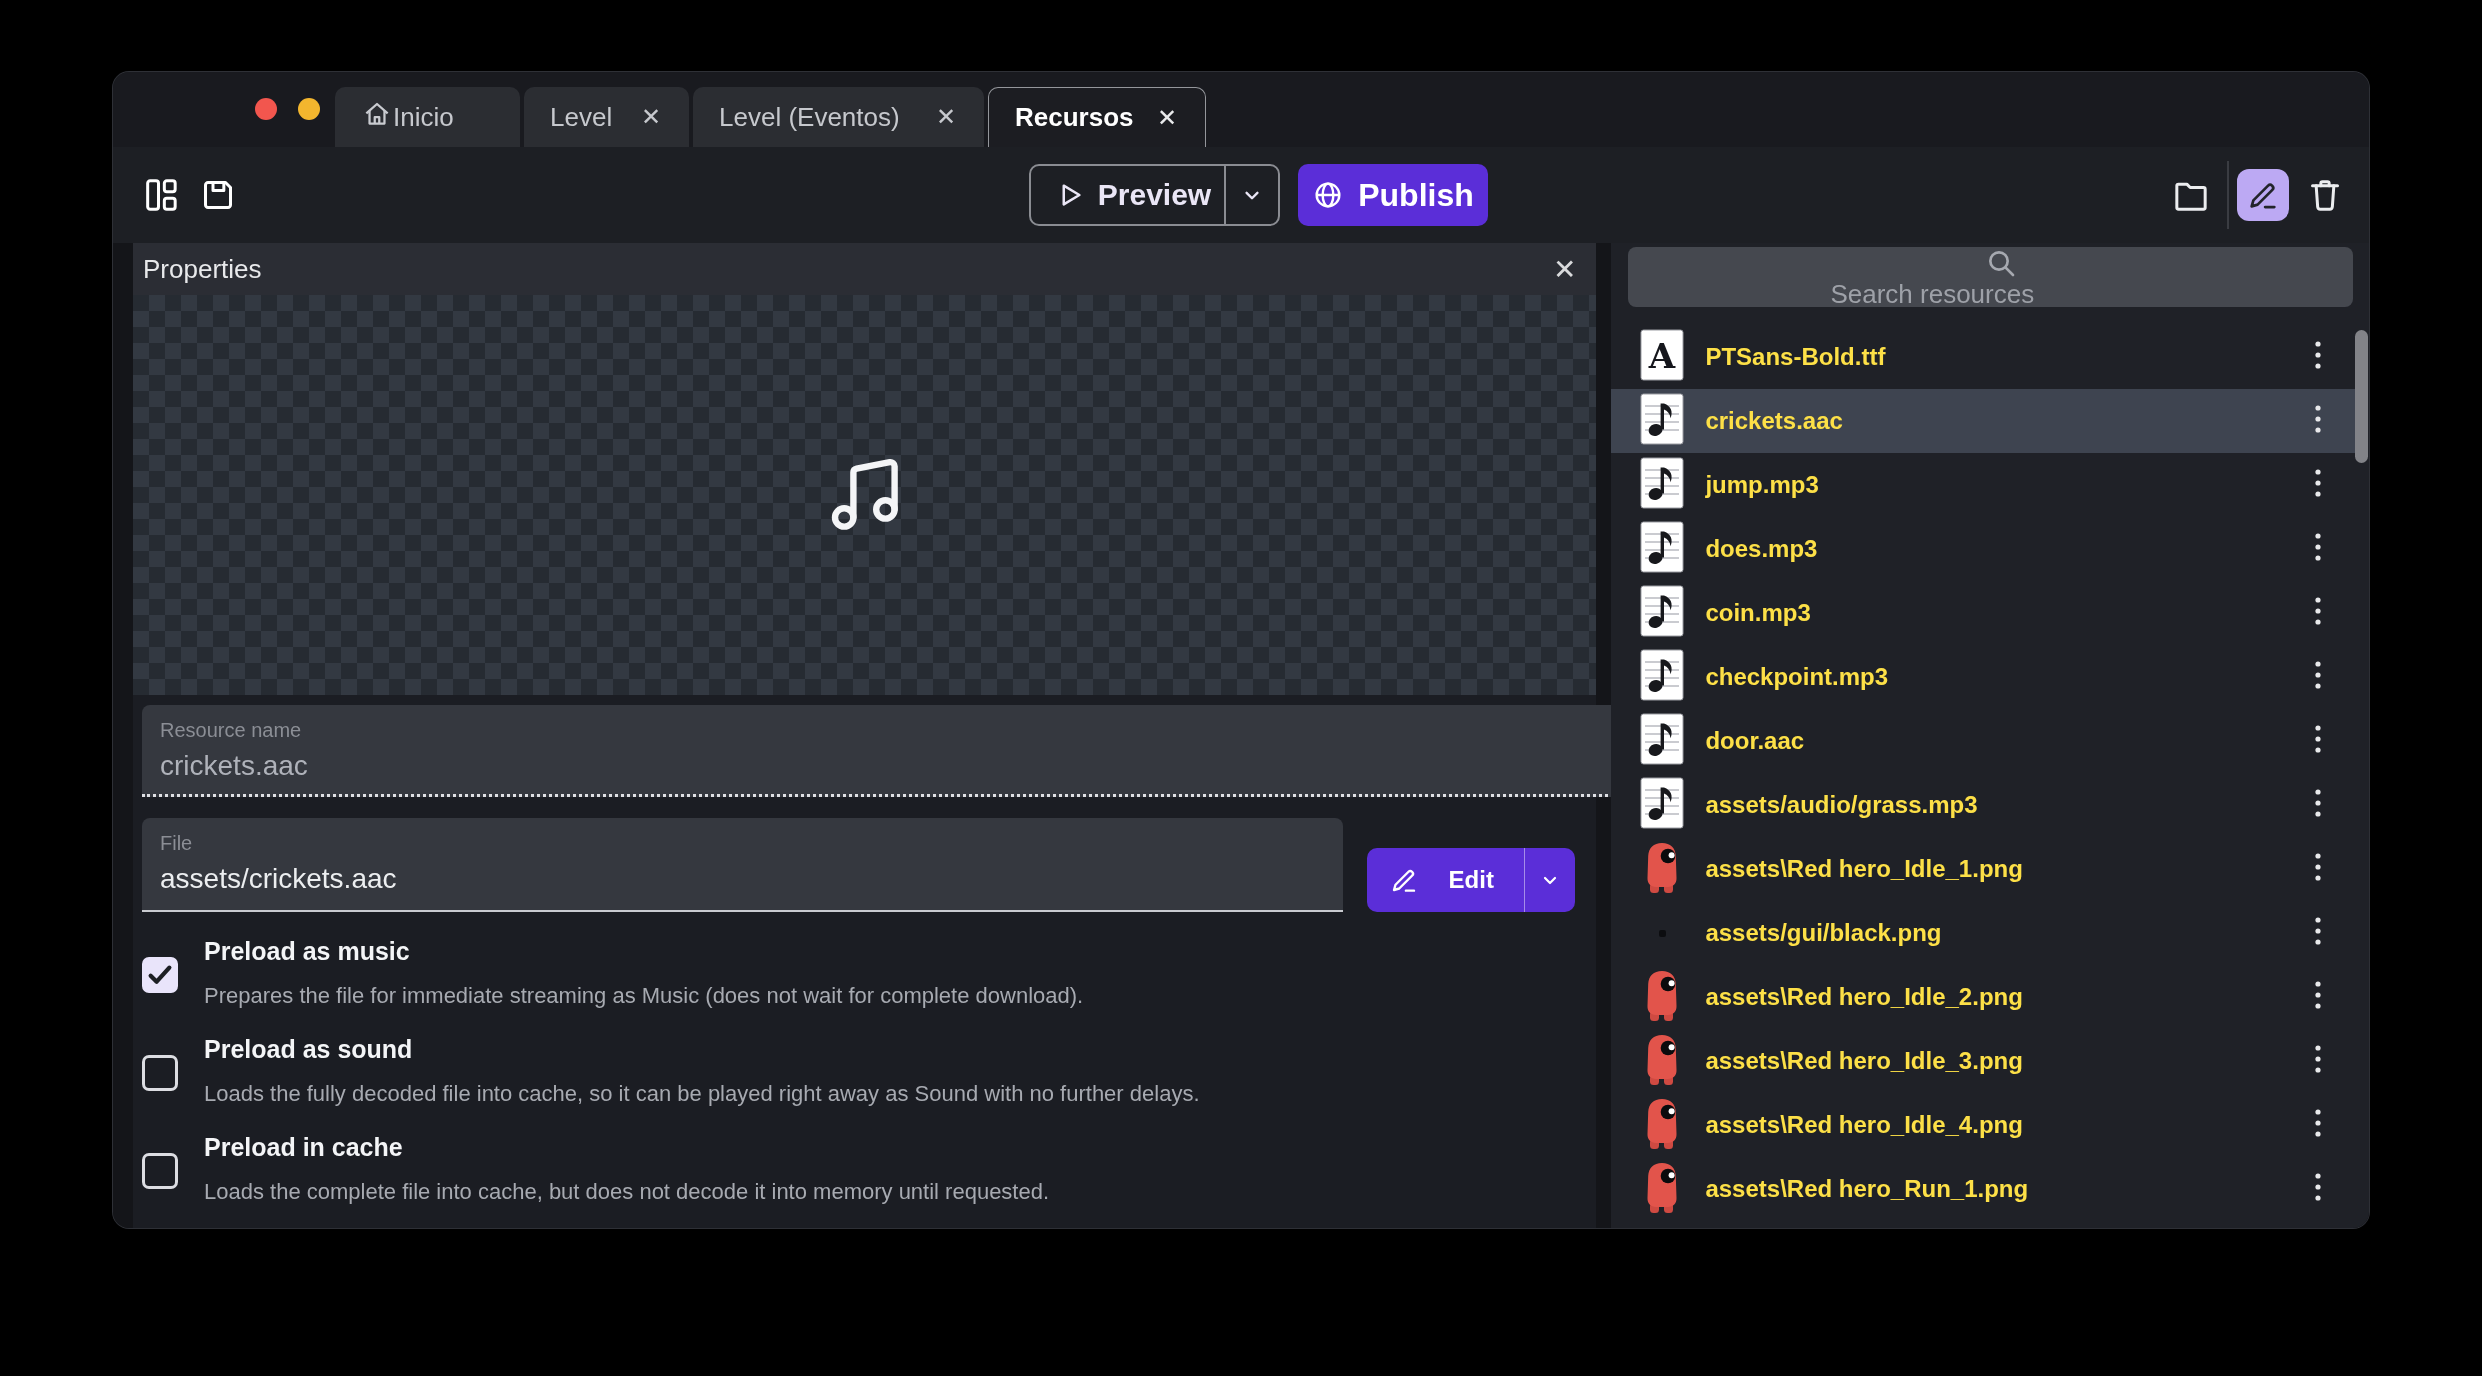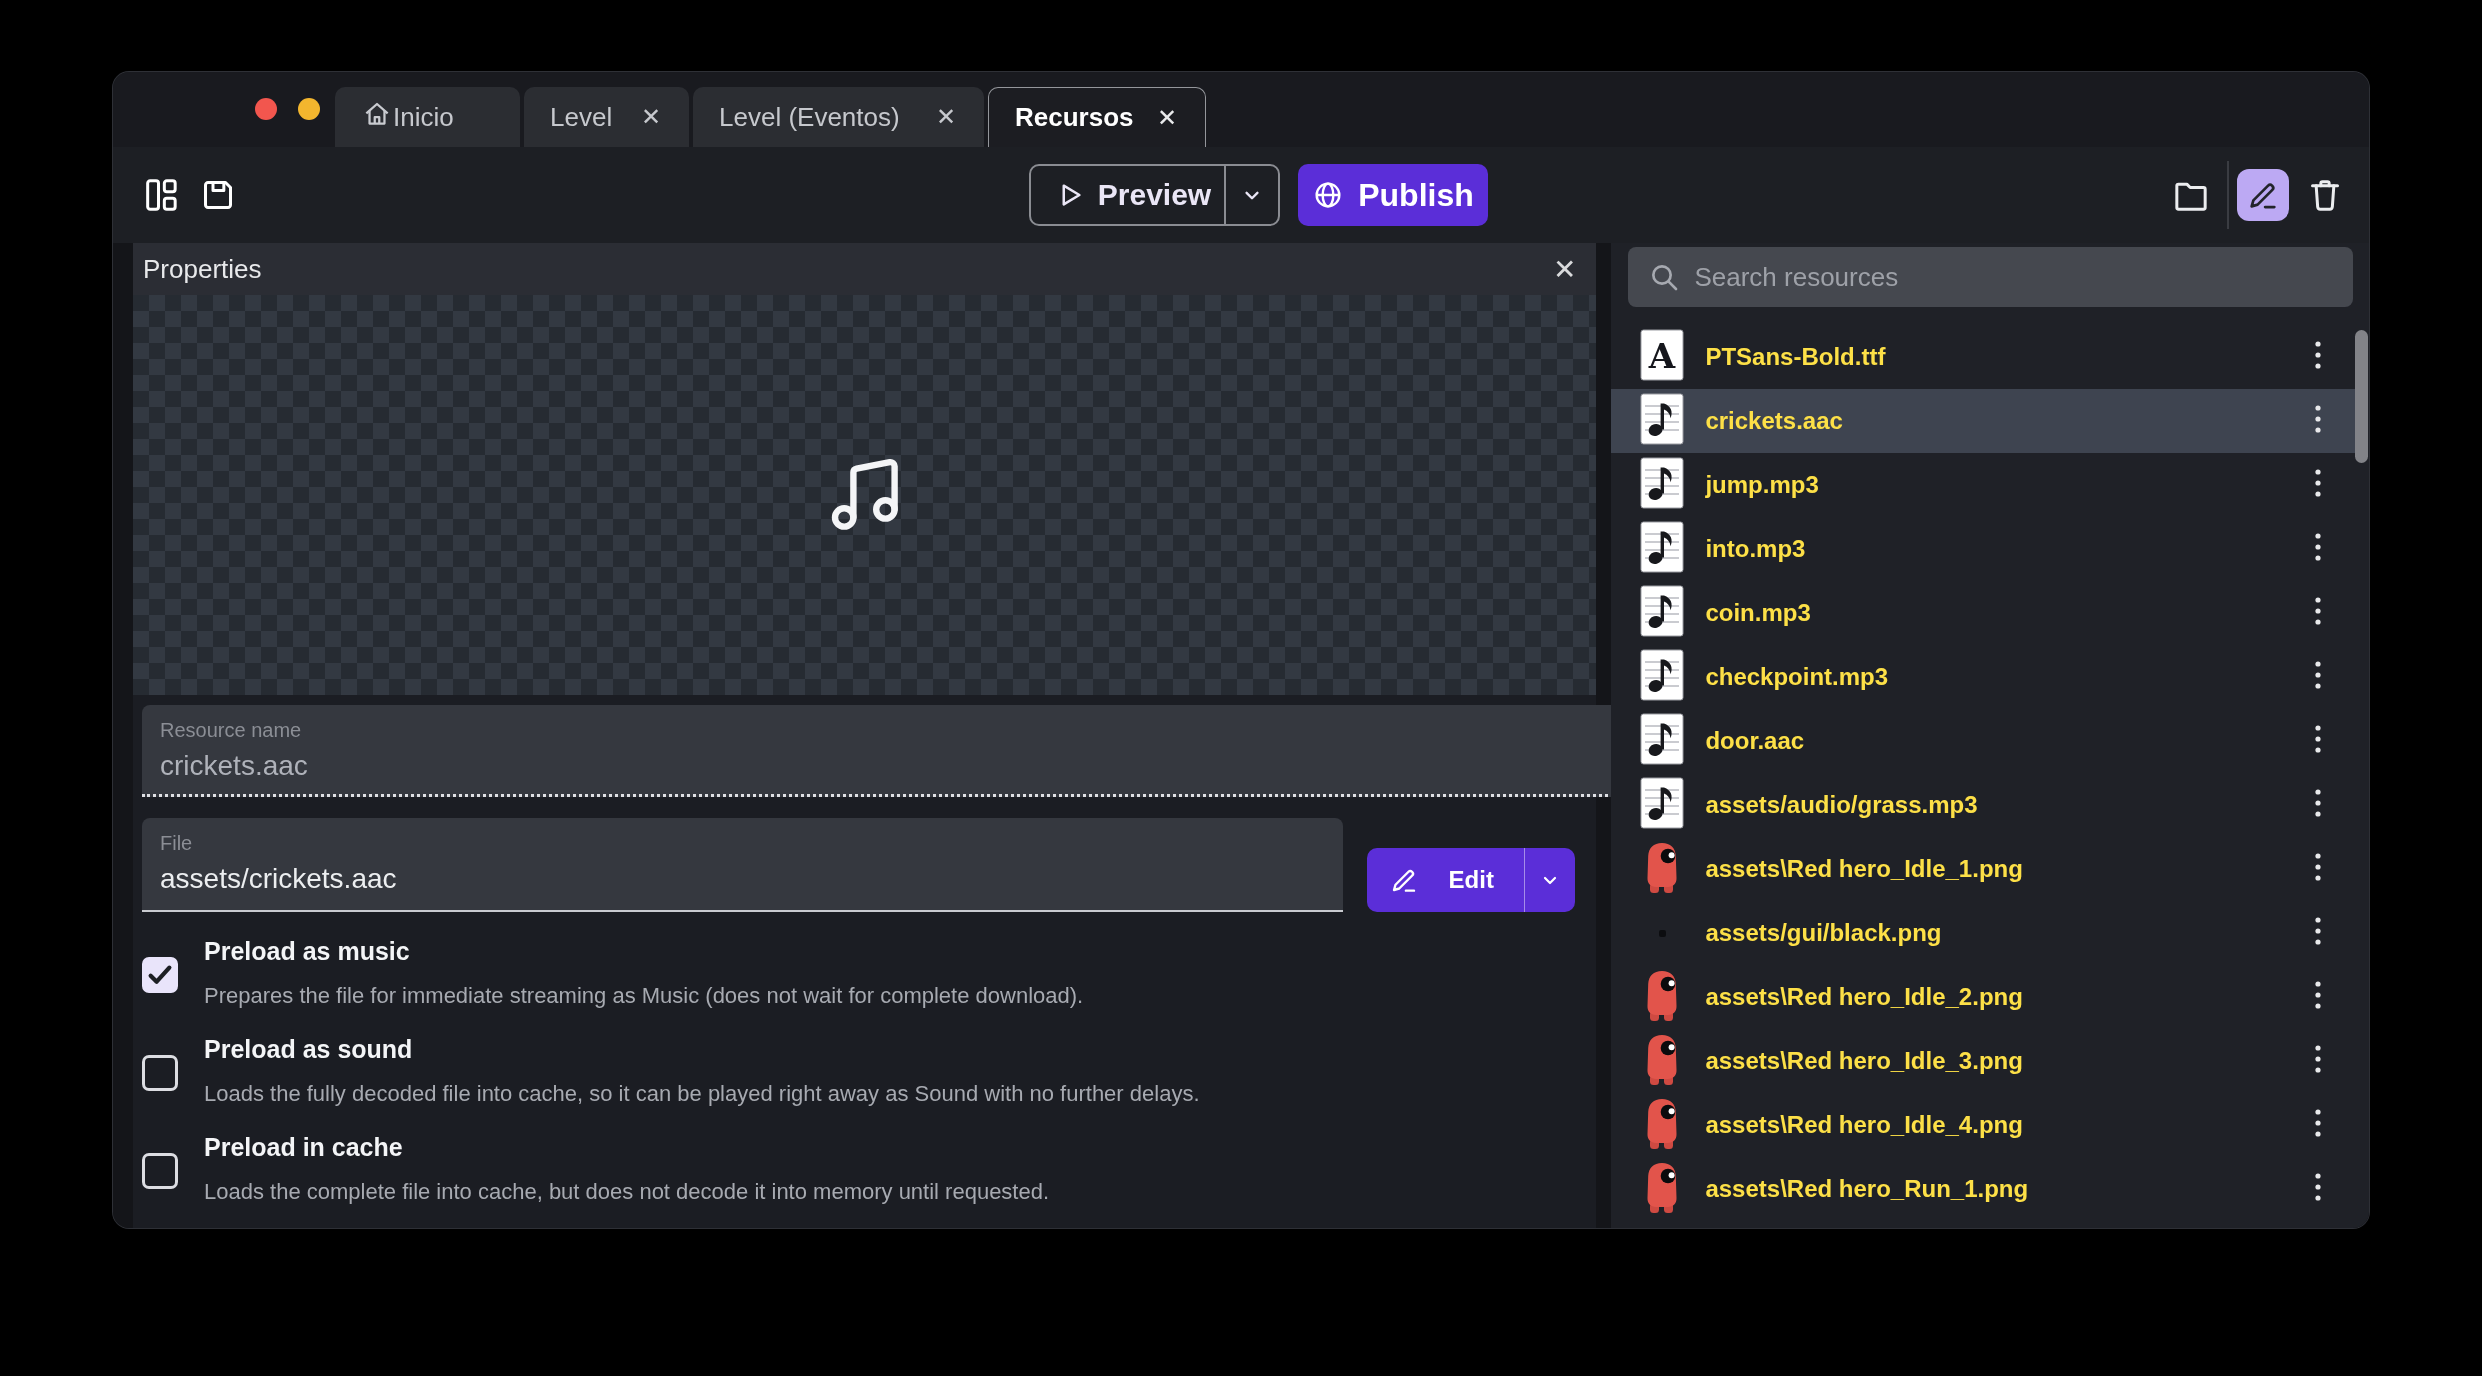--- a/index.html
+++ b/index.html
@@ -87,21 +87,21 @@
   .cb-box { position:absolute; left:0; top:22px; width:36px; height:36px;
     border:3px solid #dcdde2; border-radius:7px; cursor:pointer; background:transparent; }
   .cb-box svg { display:none; position:absolute; left:-1px; top:-1px; width:32px; height:32px; }
   .cb-box.checked { background:#e9e4fa; border-color:#e9e4fa; }
   .cb-box.checked svg { display:block; }
   .cb-label { position:absolute; left:62px; top:2px; color:#f4f5f7; font-size:25px; font-weight:700; }
   .cb-desc { position:absolute; left:62px; top:48px; color:#a7aab1; font-size:22px; }
 
   
   .searchbox { position:absolute; left:17px; top:4px; width:725px; height:60px;
-    background:#45484f; border-radius:8px; display:flex; align-items:center; }
+    background:#45484f; border-radius:8px; display:flex; align-items:center;flex-direction:column; }
   .searchbox svg { width:32px; height:32px; margin-left:20px; flex:none; }
   .searchbox input { flex:1; margin-left:14px; background:transparent; border:none; outline:none;
     color:#e8e9eb; font-size:26px; font-family:inherit; }
   .searchbox input::placeholder { color:#9ea1a8; }
 
   .res-list { position:absolute; left:0; top:82px; width:747px; }
   .res-row { position:relative; height:64px; display:flex; align-items:center; cursor:pointer; }
   .res-row.selected { background:#3e4450; }
   .row-icon { width:44px; height:54px; margin-left:29px; flex:none; display:flex;
     align-items:center; justify-content:center; }
@@ -373,21 +373,21 @@
                     </g>
           <g fill="#17181c">
             <ellipse cx="15.5" cy="37" rx="7" ry="5.8" transform="rotate(-14 15.5 37)"></ellipse>
             <rect x="20.6" y="10.5" width="3.4" height="26"></rect>
             <path d="M24 10.5c7 2.5 9.2 8 6.6 14.8c-.7-4.6-3-7.2-6.6-8.7z"></path>
           </g>
         </svg>
       </span>
 
     </div>
-    <div class="row-name">into.mp3</div>
+    <div class="row-name">does.mp3</div>
     <div class="kebab">
       <svg width="8" height="30" viewBox="0 0 8 30" fill="#e8e9eb">
         <circle cx="4" cy="4" r="2.6"></circle>
                   <circle cx="4" cy="15" r="2.6"></circle>
                   <circle cx="4" cy="26" r="2.6"></circle>
       </svg>
     </div>
   </div>
             <div class="res-row" data-type="audio">
     <div class="row-icon">

